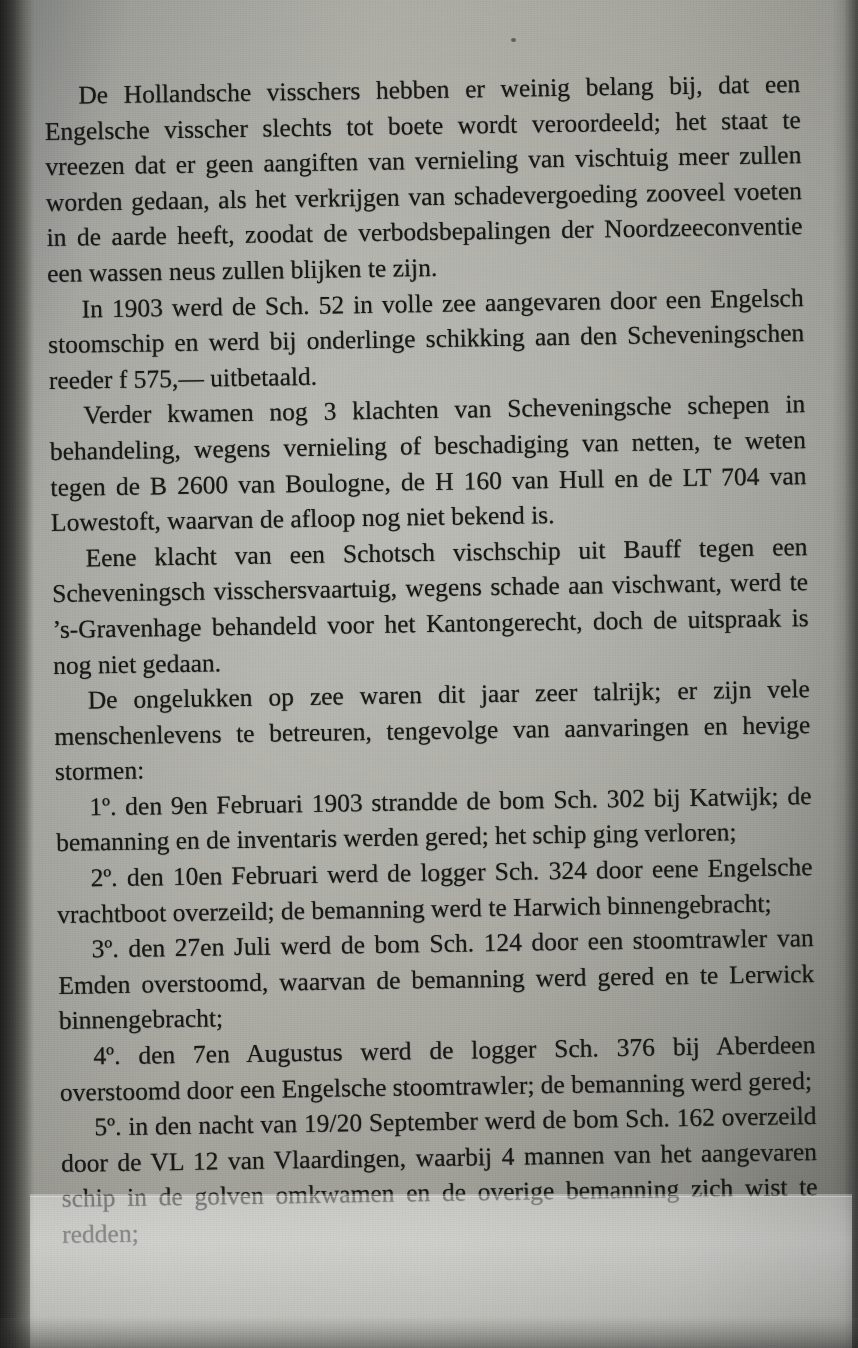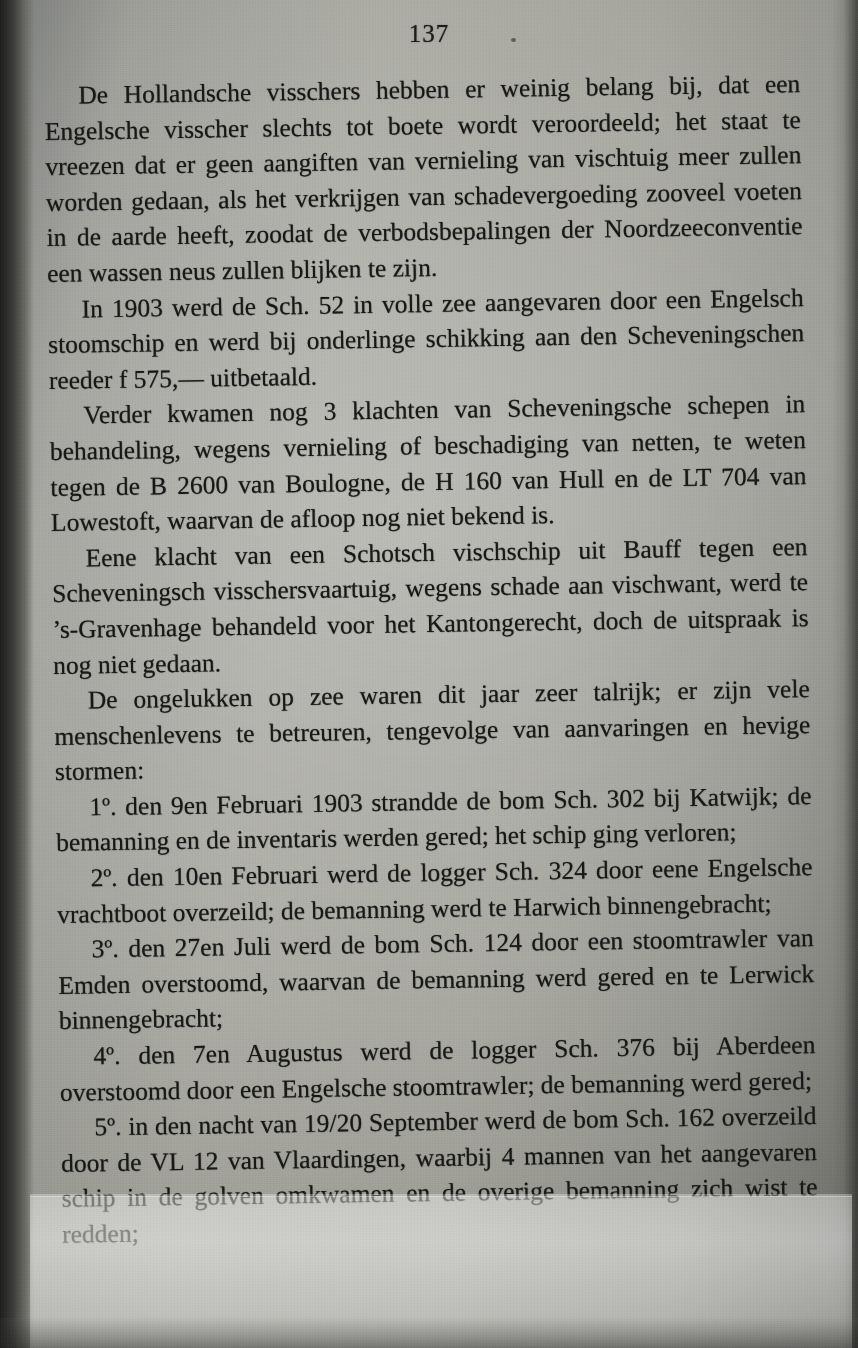--- a/index.html
+++ b/index.html
@@ -118,21 +118,20 @@
 </style>
 </head>
 <body>
 
 <div id="page">
   <div id="paper"></div>
   <div id="gutter"></div>
   <div id="edge-right"></div>
   <div id="edge-bottom"></div>
 
-  <div id="folio">137</div>
   <div id="speck"></div>
 
   <div id="body-text">
     <p class="para indent">De Hollandsche visschers hebben er weinig belang bij, dat een Engelsche visscher slechts tot boete wordt veroordeeld; het staat te vreezen dat er geen aangiften van vernieling van vischtuig meer zullen worden gedaan, als het verkrijgen van schadevergoeding zooveel voeten in de aarde heeft, zoodat de verbodsbepalingen der Noordzeeconventie een wassen neus zullen blijken te zijn.</p>
     <p class="para indent">In 1903 werd de Sch. 52 in volle zee aangevaren door een Engelsch stoomschip en werd bij onderlinge schikking aan den Scheveningschen reeder f 575,— uitbetaald.</p>
     <p class="para indent">Verder kwamen nog 3 klachten van Scheveningsche schepen in behandeling, wegens vernieling of beschadiging van netten, te weten tegen de B 2600 van Boulogne, de H 160 van Hull en de LT 704 van Lowestoft, waarvan de afloop nog niet bekend is.</p>
     <p class="para indent">Eene klacht van een Schotsch vischschip uit Bauff tegen een Scheveningsch visschersvaartuig, wegens schade aan vischwant, werd te ’s-Gravenhage behandeld voor het Kantongerecht, doch de uitspraak is nog niet gedaan.</p>
     <p class="para indent">De ongelukken op zee waren dit jaar zeer talrijk; er zijn vele menschenlevens te betreuren, tengevolge van aanvaringen en hevige stormen:</p>
     <p class="para indent">1º. den 9en Februari 1903 strandde de bom Sch. 302 bij Katwijk; de bemanning en de inventaris werden gered; het schip ging verloren;</p>
     <p class="para indent">2º. den 10en Februari werd de logger Sch. 324 door eene Engelsche vrachtboot overzeild; de bemanning werd te Harwich binnengebracht;</p>

